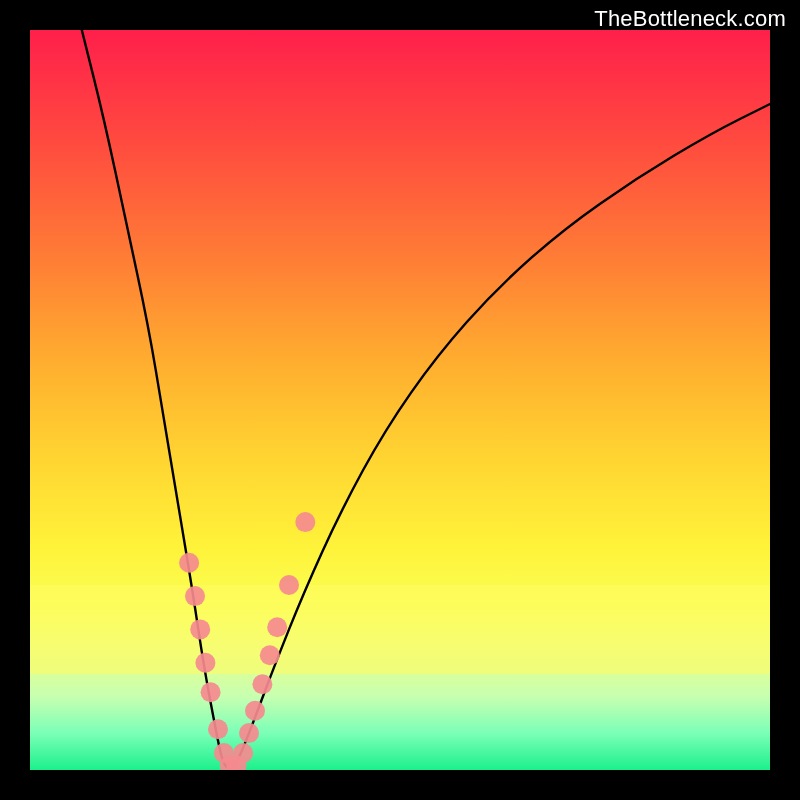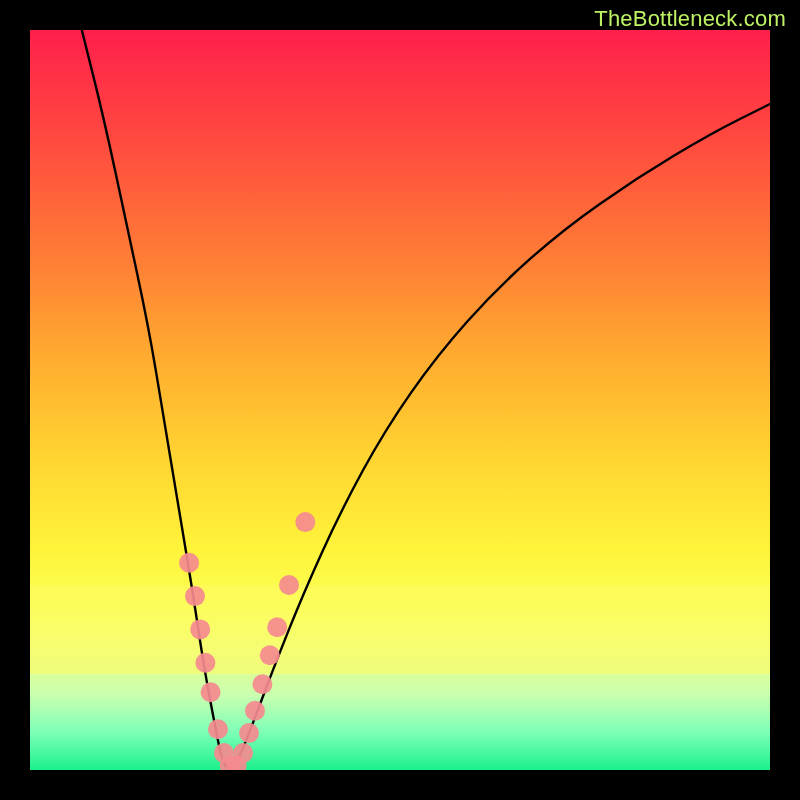--- a/index.html
+++ b/index.html
@@ -44,21 +44,21 @@
     width: 100%;
     top: 75%;
     height: 12%;
     background: #fffb63;
     opacity: 0.55;
   }
   .watermark {
     position: absolute;
     top: 6px;
     right: 14px;
-    color: #bef264;
+    color: #ffffff;
     font-size: 22px;
     font-weight: 500;
     letter-spacing: 0.2px;
     user-select: none;
   }
   svg.curve {
     position: absolute;
     left: 0;
     top: 0;
     width: 740px;

